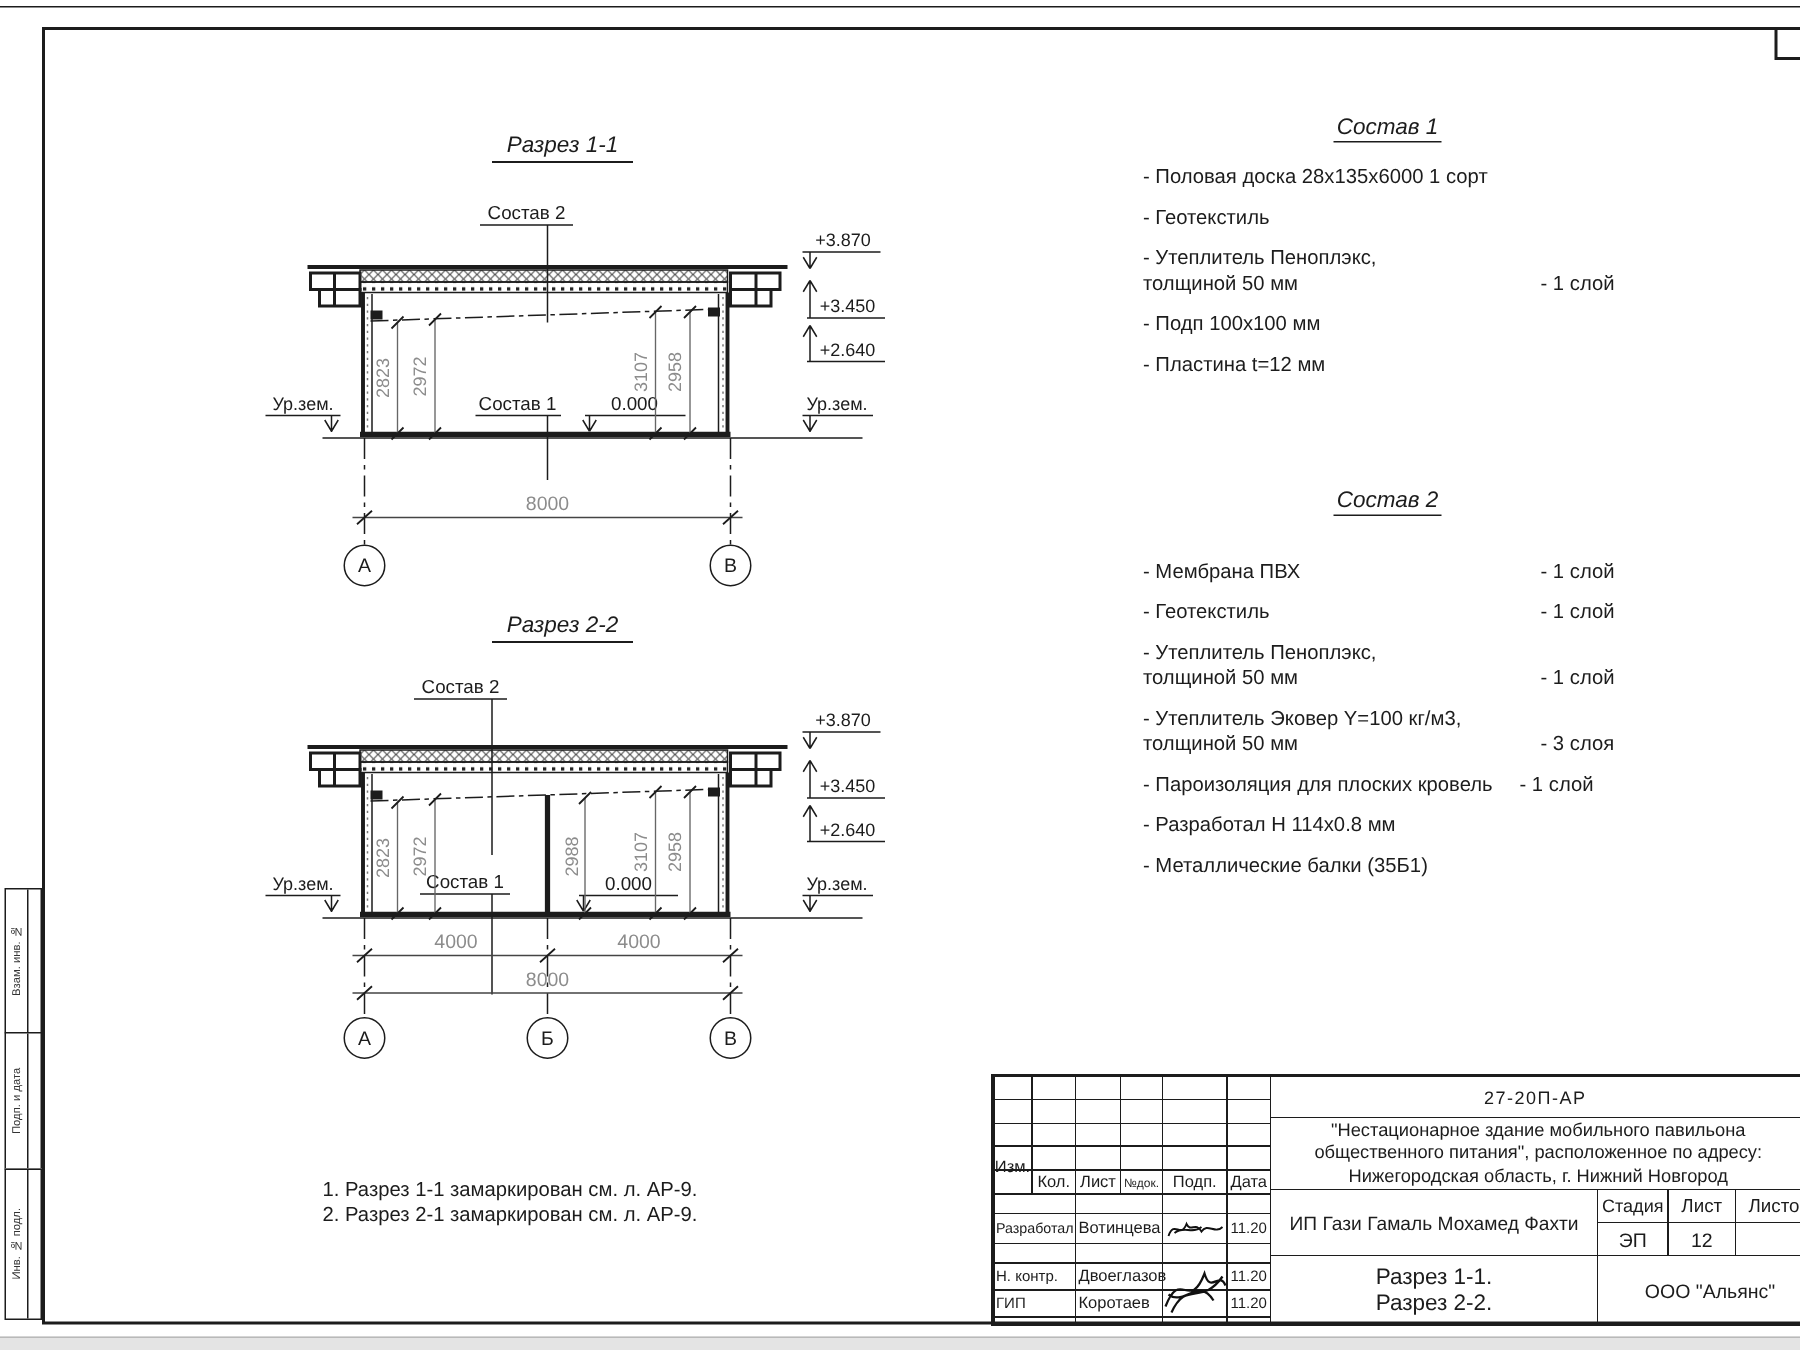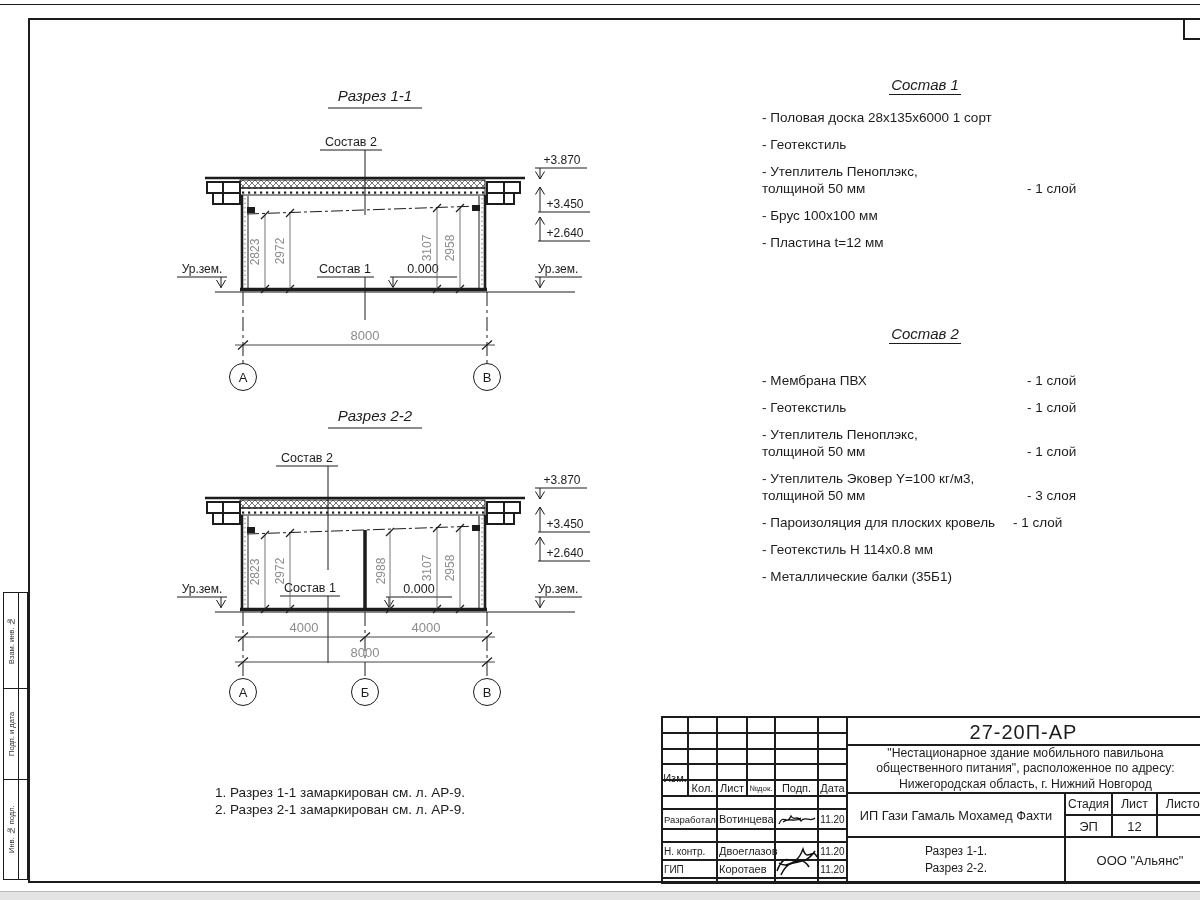--- a/index.html
+++ b/index.html
@@ -218,63 +218,63 @@
   <text x="215" y="301.5" font-size="13" text-anchor="middle">Б</text>
   <text x="337" y="301.5" font-size="13" text-anchor="middle">В</text>
 </svg>
 
 <div class="abs complist" style="left:755px;top:76px">
   <div class="comp-title"><span>Состав 1</span></div>
   <div class="citem"><span class="pre">- Половая доска 28х135х6000 1 сорт</span><span class="cqty"></span></div>
   <div class="citem"><span class="pre">- Геотекстиль</span><span class="cqty"></span></div>
   <div class="citem"><span class="pre">- Утеплитель Пеноплэкс,
 толщиной 50 мм</span><span class="cqty">- 1 слой</span></div>
-  <div class="citem"><span class="pre">- Брус 100х100 мм</span><span class="cqty"></span></div>
+  <div class="citem"><span class="pre">- Подп 100х100 мм</span><span class="cqty"></span></div>
   <div class="citem"><span class="pre">- Пластина t=12 мм</span><span class="cqty"></span></div>
 </div>
 
 <div class="abs complist" style="left:755px;top:325px">
   <div class="comp-title" style="margin-bottom:30px"><span>Состав 2</span></div>
   <div class="citem"><span class="pre">- Мембрана ПВХ</span><span class="cqty">- 1 слой</span></div>
   <div class="citem"><span class="pre">- Геотекстиль</span><span class="cqty">- 1 слой</span></div>
   <div class="citem"><span class="pre">- Утеплитель Пеноплэкс,
 толщиной 50 мм</span><span class="cqty">- 1 слой</span></div>
   <div class="citem"><span class="pre">- Утеплитель Эковер Y=100 кг/м3,
 толщиной 50 мм</span><span class="cqty">- 3 слоя</span></div>
   <div class="citem"><span class="pre">- Пароизоляция для плоских кровель</span><span class="cqty" style="left:258px">- 1 слой</span></div>
-  <div class="citem"><span class="pre">- Геотекстиль Н 114х0.8 мм</span><span class="cqty"></span></div>
+  <div class="citem"><span class="pre">- Разработал Н 114х0.8 мм</span><span class="cqty"></span></div>
   <div class="citem"><span class="pre">- Металлические балки (35Б1)</span><span class="cqty"></span></div>
 </div>
 
 <div class="abs notes">
   <div>1. Разрез 1-1 замаркирован см. л. АР-9.</div>
   <div>2. Разрез 2-1 замаркирован см. л. АР-9.</div>
 </div>
 
 <div class="abs tb">
   <svg style="left:0;top:0" width="620" height="180" viewBox="0 0 620 180" shape-rendering="crispEdges">
     <rect x="7" y="7" width="600" height="166" fill="none" stroke="#1c1c1c" stroke-width="2.2"></rect>
     <g stroke="#1c1c1c" stroke-width="1.1">
       <path d="M33,7 V86 M92,7 V86 M62,7 V173 M120,7 V173 M163,7 V173 M192,7 V173"></path>
       <path d="M7,23 H192 M7,39 H192 M7,54 H192 M7,70 H192 M7,86 H192 M7,99 H192 M7,119 H192 M7,132 H192 M7,150 H192 M7,168 H192"></path>
       <path d="M192,35 H607 M192,83 H607 M192,127 H607"></path>
       <path d="M410,83 V173 M457,83 V127 M502,83 V127 M410,105 H607"></path>
     </g>
   </svg>
-  <div class="cell" style="left:192px;top:9px;width:353px;height:26px;font-size:20px;letter-spacing:1px">27-20П-АР</div>
+  <div class="cell" style="left:192px;top:9px;width:353px;height:26px;font-size:12px;letter-spacing:1px">27-20П-АР</div>
   <div class="cell pre" style="left:196px;top:36px;width:349px;height:46px;font-size:12.2px;line-height:15.3px">"Нестационарное здание мобильного павильона
 общественного питания", расположенное по адресу:
 Нижегородская область, г. Нижний Новгород</div>
   <div class="cell" style="left:192px;top:83px;width:218px;height:44px;font-size:12.8px">ИП Гази Гамаль Мохамед Фахти</div>
   <div class="cell" style="left:410px;top:83px;width:47px;height:22px;font-size:12px">Стадия</div>
   <div class="cell" style="left:457px;top:83px;width:45px;height:22px;font-size:12.5px">Лист</div>
   <div class="cell" style="left:502px;top:83px;width:58px;height:22px;font-size:12.5px">Листов</div>
   <div class="cell" style="left:410px;top:105px;width:47px;height:22px;font-size:13px">ЭП</div>
   <div class="cell" style="left:457px;top:105px;width:45px;height:22px;font-size:13px">12</div>
-  <div class="cell pre" style="left:192px;top:127px;width:218px;height:46px;font-size:12px;line-height:17px">Разрез 1-1.
+  <div class="cell pre" style="left:192px;top:127px;width:218px;height:46px;font-size:15px;line-height:17px">Разрез 1-1.
 Разрез 2-2.</div>
   <div class="cell" style="left:410px;top:127px;width:150px;height:46px;font-size:13px">ООО "Альянс"</div>
   <div class="cell" style="left:7px;top:60px;width:26px;height:16px;font-size:11px">Изм.</div>
   <div class="cell" style="left:33px;top:70px;width:29px;height:16px;font-size:11px">Кол.</div>
   <div class="cell" style="left:62px;top:70px;width:30px;height:16px;font-size:11px">Лист</div>
   <div class="cell" style="left:92px;top:70px;width:28px;height:16px;font-size:8px">№док.</div>
   <div class="cell" style="left:120px;top:70px;width:43px;height:16px;font-size:11px">Подп.</div>
   <div class="cell" style="left:163px;top:70px;width:29px;height:16px;font-size:11px">Дата</div>
   <div class="cell left" style="left:9px;top:99px;width:53px;height:20px;font-size:9.5px">Разработал</div>
   <div class="cell left" style="left:64px;top:99px;width:55px;height:20px;font-size:11px">Вотинцева</div>

